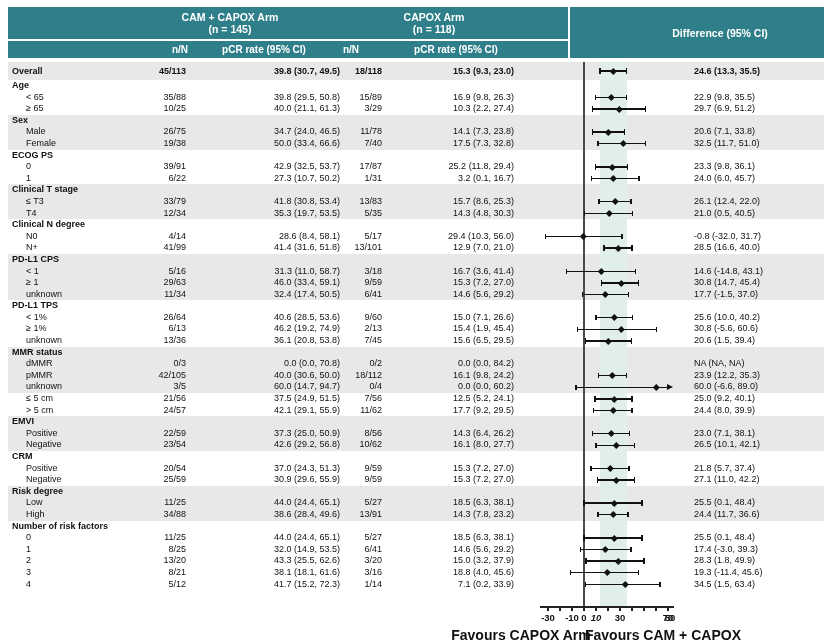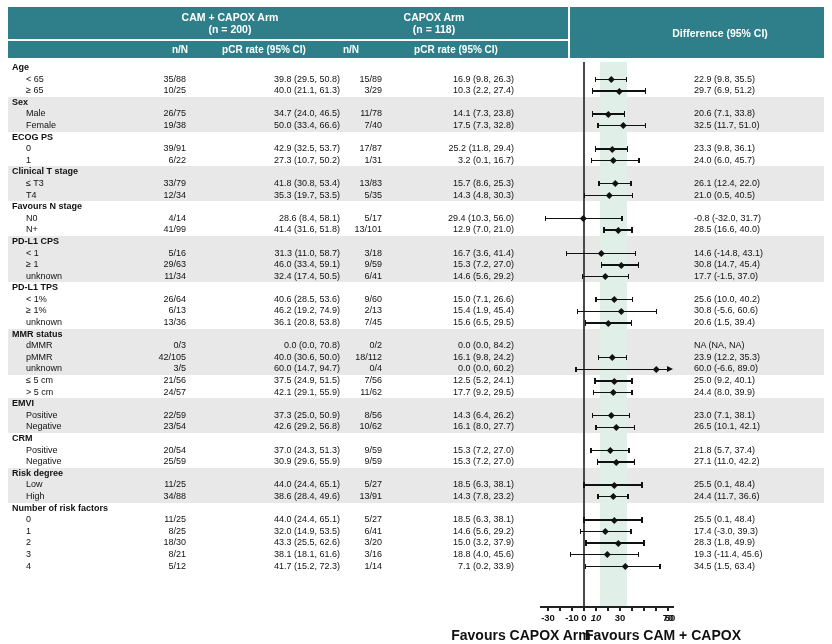--- a/index.html
+++ b/index.html
@@ -42,36 +42,52 @@
   .favL{left:441px;width:160px;}
   .favR{left:573px;width:180px;}
 </style>
 </head>
 <body>
 
 <div class="fig">
   <div class="hdr">
     <div class="harm" style="left:122px">
       <div>CAM + CAPOX Arm</div>
-      <div>(n = 200)</div>
+      <div>(n = 145)</div>
     </div>
     <div class="harm" style="left:326px">
       <div>CAPOX Arm</div>
       <div>(n = 118)</div>
     </div>
     <div class="hdiff">Difference (95% CI)</div>
     <div class="hline"></div>
     <div class="vline"></div>
     <div class="hcol" style="left:142px;width:60px">n/N</div>
     <div class="hcol" style="left:176px;width:160px">pCR rate (95% CI)</div>
     <div class="hcol" style="left:313px;width:60px">n/N</div>
     <div class="hcol" style="left:368px;width:160px">pCR rate (95% CI)</div>
   </div>
 
   <div class="bd">
+      <div class="sec sec-gray">
+        <div class="srow tall">
+          <div class="lab">Overall</div>
+          <div class="c-n">45/113</div>
+          <div class="c-p">39.8 (30.7, 49.5)</div>
+          <div class="c-n c-n2">18/118</div>
+          <div class="c-p c-p2">15.3 (9.3, 23.0)</div>
+          <div class="c-plot">
+            <div class="ci-line" style="left: 65.96px; top: 8.3px; width: 26.64px; height: 1.4px;"></div>
+            <div class="ci-cap" style="left: 65.26px; top: 6.3px; width: 1.4px; height: 5.4px;"></div>
+            <div class="ci-cap" style="left: 91.9px; top: 6.3px; width: 1.4px; height: 5.4px;"></div>
+            <div class="ci-diamond" style="left: 77.22px; top: 6.7px; width: 4.6px; height: 4.6px;"></div>
+          </div>
+          <div class="c-d">24.6 (13.3, 35.5)</div>
+        </div>
+      </div>
       <div class="sec">
         <div class="sec-title">Age</div>
         <div class="srow">
           <div class="lab">&lt; 65</div>
           <div class="c-n">35/88</div>
           <div class="c-p">39.8 (29.5, 50.8)</div>
           <div class="c-n c-n2">15/89</div>
           <div class="c-p c-p2">16.9 (9.8, 26.3)</div>
           <div class="c-plot">
             <div class="ci-line" style="left: 61.76px; top: 5.1px; width: 30.84px; height: 1.4px;"></div>
@@ -183,21 +199,21 @@
           <div class="c-plot">
             <div class="ci-line" style="left: 50.6px; top: 5.1px; width: 48px; height: 1.4px;"></div>
             <div class="ci-cap" style="left: 49.9px; top: 3.1px; width: 1.4px; height: 5.4px;"></div>
             <div class="ci-cap" style="left: 97.9px; top: 3.1px; width: 1.4px; height: 5.4px;"></div>
             <div class="ci-diamond" style="left: 72.9px; top: 3.5px; width: 4.6px; height: 4.6px;"></div>
           </div>
           <div class="c-d">21.0 (0.5, 40.5)</div>
         </div>
       </div>
       <div class="sec">
-        <div class="sec-title">Favours N stage</div>
+        <div class="sec-title">Clinical N degree</div>
         <div class="srow">
           <div class="lab">N0</div>
           <div class="c-n">4/14</div>
           <div class="c-p">28.6 (8.4, 58.1)</div>
           <div class="c-n c-n2">5/17</div>
           <div class="c-p c-p2">29.4 (10.3, 56.0)</div>
           <div class="c-plot">
             <div class="ci-line" style="left: 11.6px; top: 5.1px; width: 76.44px; height: 1.4px;"></div>
             <div class="ci-cap" style="left: 10.9px; top: 3.1px; width: 1.4px; height: 5.4px;"></div>
             <div class="ci-cap" style="left: 87.34px; top: 3.1px; width: 1.4px; height: 5.4px;"></div>
@@ -498,21 +514,21 @@
           <div class="c-plot">
             <div class="ci-line" style="left: 46.4px; top: 5.1px; width: 50.76px; height: 1.4px;"></div>
             <div class="ci-cap" style="left: 45.7px; top: 3.1px; width: 1.4px; height: 5.4px;"></div>
             <div class="ci-cap" style="left: 96.46px; top: 3.1px; width: 1.4px; height: 5.4px;"></div>
             <div class="ci-diamond" style="left: 68.58px; top: 3.5px; width: 4.6px; height: 4.6px;"></div>
           </div>
           <div class="c-d">17.4 (-3.0, 39.3)</div>
         </div>
         <div class="srow">
           <div class="lab">2</div>
-          <div class="c-n">18/30</div>
+          <div class="c-n">13/20</div>
           <div class="c-p">43.3 (25.5, 62.6)</div>
           <div class="c-n c-n2">3/20</div>
           <div class="c-p c-p2">15.0 (3.2, 37.9)</div>
           <div class="c-plot">
             <div class="ci-line" style="left: 52.16px; top: 5.1px; width: 57.72px; height: 1.4px;"></div>
             <div class="ci-cap" style="left: 51.46px; top: 3.1px; width: 1.4px; height: 5.4px;"></div>
             <div class="ci-cap" style="left: 109.18px; top: 3.1px; width: 1.4px; height: 5.4px;"></div>
             <div class="ci-diamond" style="left: 81.66px; top: 3.5px; width: 4.6px; height: 4.6px;"></div>
           </div>
           <div class="c-d">28.3 (1.8, 49.9)</div>

